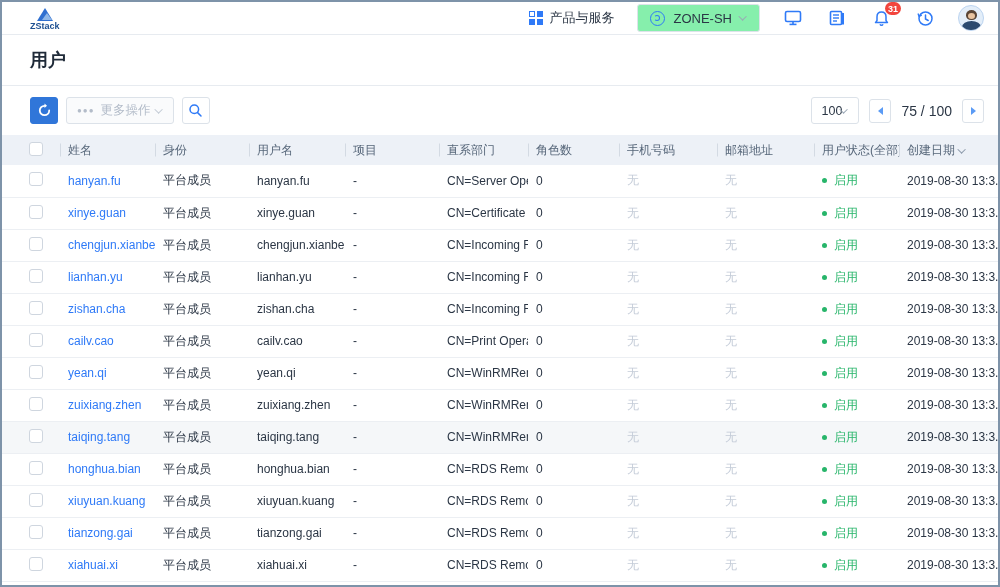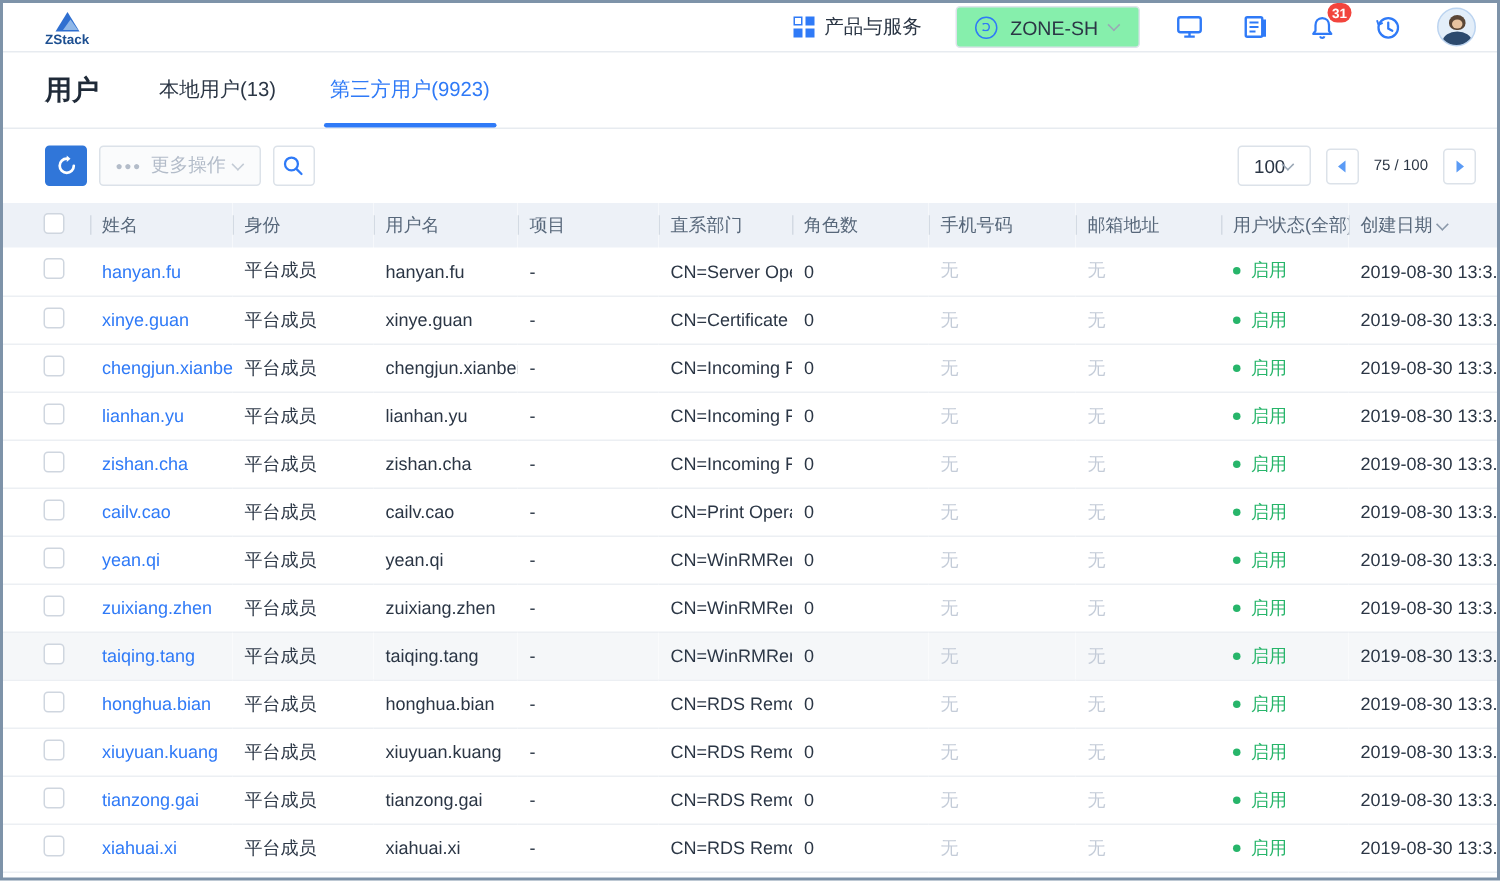--- a/index.html
+++ b/index.html
@@ -84,21 +84,21 @@
   .btn-more .chev { border-color:#c3cbd5; }
   .btn-search { width:28px; }
 
   .toolbar-right { display:flex; align-items:center; gap:10px; }
   .pagesize { height:27px; border:1px solid #dce2e9; border-radius:3px; display:flex; align-items:center;
     padding:0 10px; font-size:12.5px; cursor:pointer; }
   .pager-btn { width:22px; height:24px; border:1px solid #dce2e9; border-radius:3px; background:#fff;
     display:flex; align-items:center; justify-content:center; cursor:pointer; }
   .tri-left { width:0; height:0; border-top:4px solid transparent; border-bottom:4px solid transparent; border-right:5px solid #5b9bf5; }
   .tri-right { width:0; height:0; border-top:4px solid transparent; border-bottom:4px solid transparent; border-left:5px solid #5b9bf5; }
-  .page-indicator { font-size:10px; color:#2b3645; }
+  .page-indicator { font-size:14px; color:#2b3645; }
 
   
   table { width:100%; border-collapse:collapse; table-layout:fixed; }
   thead th {
     background:#edf1f7; height:30px; font-size:12px; font-weight:normal; color:#57677a;
     text-align:left; padding:0 8px; position:relative; white-space:nowrap; overflow:hidden;
   }
   thead th.sep:before { content:''; position:absolute; left:0; top:50%; transform:translateY(-50%);
     width:1px; height:13px; background:#d3dae3; }
   tbody td {
@@ -173,28 +173,20 @@
     <div class="avatar">
       <span class="head"></span>
       <span class="face"></span>
       <span class="body"></span>
     </div>
   </div>
 </div>
 
 <div class="titlebar">
   <div class="page-title">用户</div>
-  <div class="tabs">
-    <div class="tab">
-      <span>本地用户(13)</span>
-    </div>
-    <div class="tab active">
-      <span>第三方用户(9923)</span>
-    </div>
-  </div>
 </div>
 
 <div class="toolbar">
   <div class="toolbar-left">
     <div class="btn btn-refresh">
       <svg width="15" height="15" viewBox="0 0 15 15">
         <path d="M12.2 7.5 A4.7 4.7 0 1 1 7.5 2.8" fill="none" stroke="#ffffff" stroke-width="1.8" stroke-linecap="round"></path>
         <path d="M7.5 0.6 L10 2.8 L7.5 5" fill="#ffffff"></path>
       </svg>
     </div>

